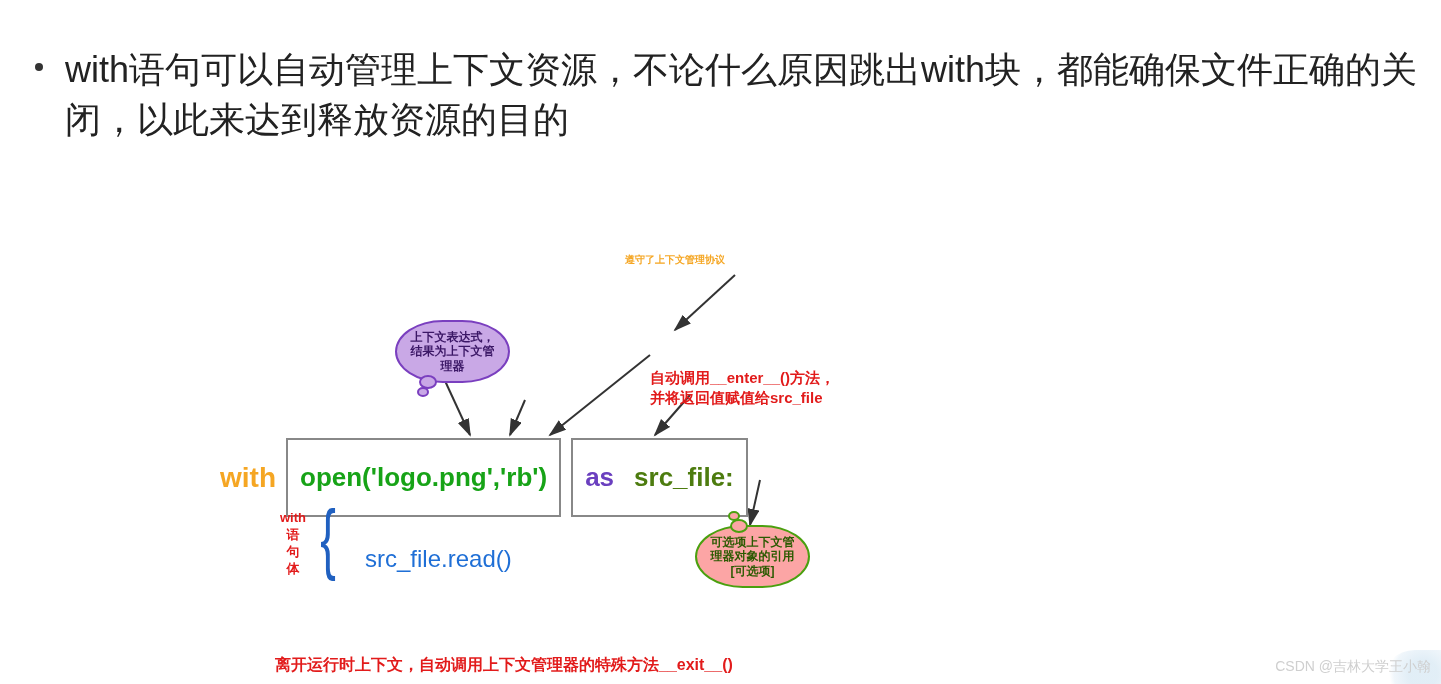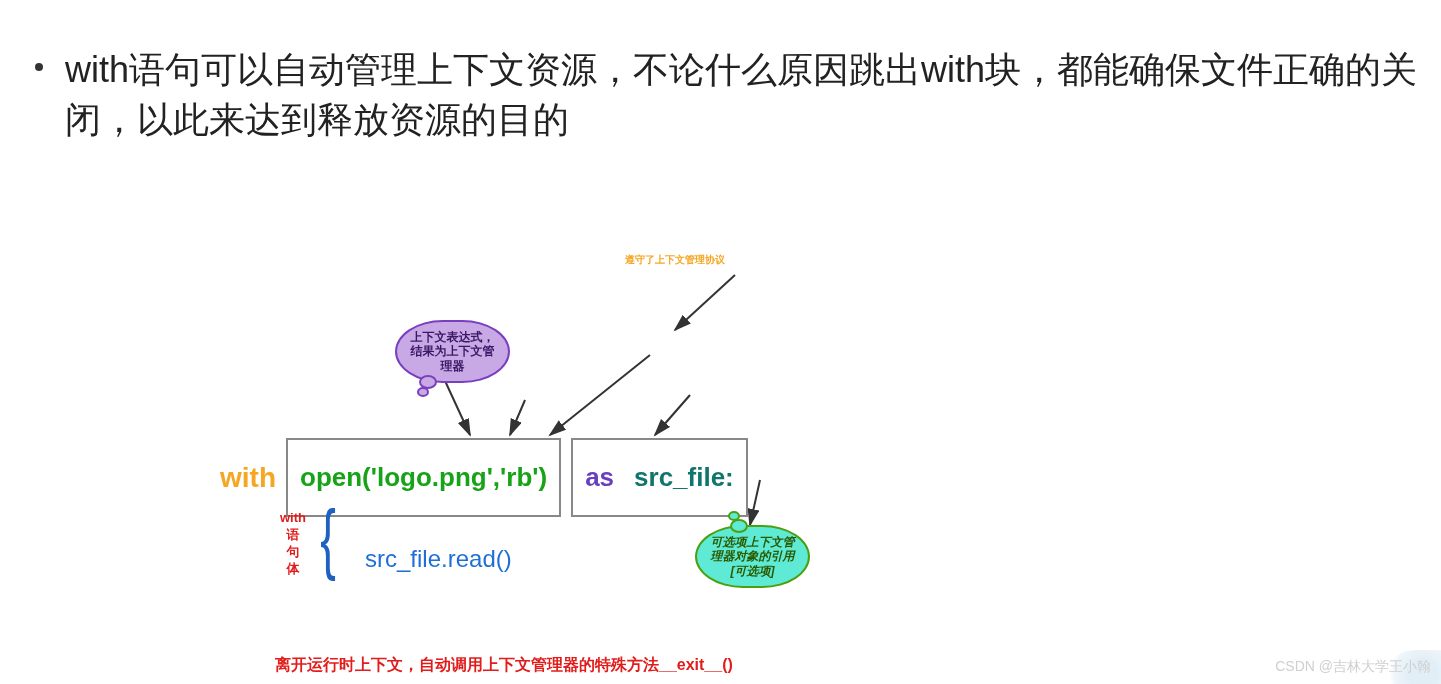--- a/index.html
+++ b/index.html
@@ -52,21 +52,21 @@
     content: "";
     position: absolute;
     border: 2px solid;
     border-color: inherit;
     background: inherit;
     border-radius: 50%;
   }
   .cloud::before { width: 14px; height: 10px; bottom: -8px; left: 20%; }
   .cloud::after  { width: 8px;  height: 6px;  bottom: -16px; left: 18%; }
   .cloud.purple { background: #c9a8e6; border-color: #7a3fbf; color: #3b1766; }
-  .cloud.green  { background: #5eead4; border-color: #4aa00f; color: #2a5a00; font-style: italic; }
+  .cloud.green  { background: #fca5a5; border-color: #4aa00f; color: #2a5a00; }
   .cloud.green::before { bottom: auto; top: -8px; left: 30%; }
   .cloud.green::after  { bottom: auto; top: -16px; left: 28%; }
 
   .label {
     position: absolute;
     font-weight: bold;
   }
   .label.orange { color: #f5a623; font-size: 10px; }
   .label.blue   { color: #1f6fd6; font-size: 15px; }
   .label.red    { color: #e21b1b; font-size: 15px; }
@@ -78,21 +78,21 @@
     background: #fff;
     padding: 22px 12px;
     font-size: 26px;
     font-weight: bold;
     display: flex;
     align-items: center;
   }
   .kw-with   { color: #f5a623; }
   .fn-open   { color: #17a317; }
   .kw-as     { color: #6a3fbf; }
-  .var-src   { color: #0f766e; }
+  .var-src   { color: #4d7c0f; }
   .method    { color: #1f6fd6; font-size: 24px; font-weight: normal; }
 
   
   .brace {
     position: absolute;
     font-size: 78px;
     font-weight: 200;
     color: #2060c0;
     transform: scaleX(0.6);
   }
@@ -150,20 +150,24 @@
     <line x1="515" y1="25" x2="455" y2="80" stroke="#333" stroke-width="2" marker-end="url(#ah)"></line>
 
     <line x1="470" y1="145" x2="435" y2="185" stroke="#333" stroke-width="2" marker-end="url(#ah)"></line>
 
     <line x1="540" y1="230" x2="530" y2="275" stroke="#333" stroke-width="2" marker-end="url(#ah)"></line>
   </svg>
 
   <div class="label orange" style="left:405px; top:3px;">遵守了上下文管理协议</div>
 
 
+  <div class="label red" style="left:430px; top:118px; line-height:1.3;">
+    <span>自动调用__enter__()方法，</span><br>
+    <span>并将返回值赋值给src_file</span>
+  </div>
 
   <div class="cloud purple" style="left:175px; top:70px; width:115px;">
     <span>上下文表达式，</span><br>
     <span>结果为上下文管</span><br>
     <span>理器</span>
   </div>
 
   <div style="position:absolute; left:0; top:188px; display:flex; align-items:center; gap:10px;">
     <span class="kw-with" style="font-size:28px; font-weight:bold;">with</span>
     <span class="codebox" style="position:relative;">

